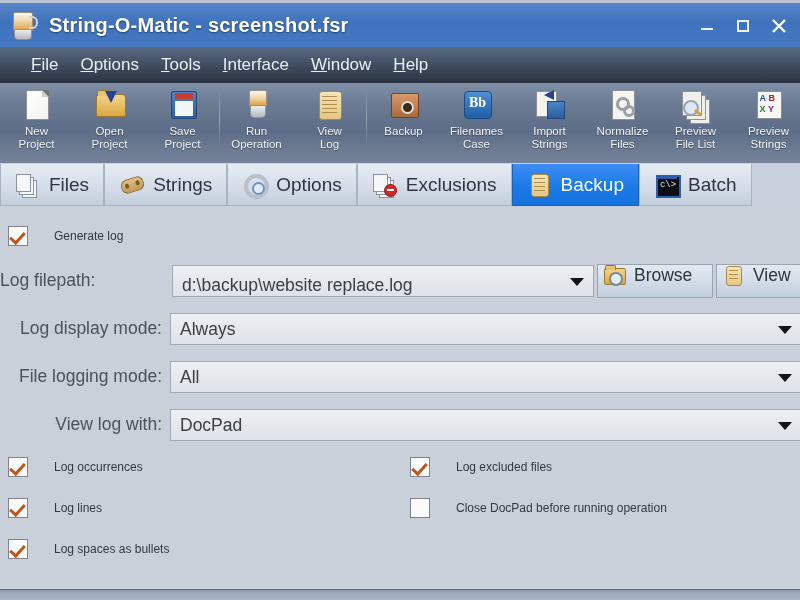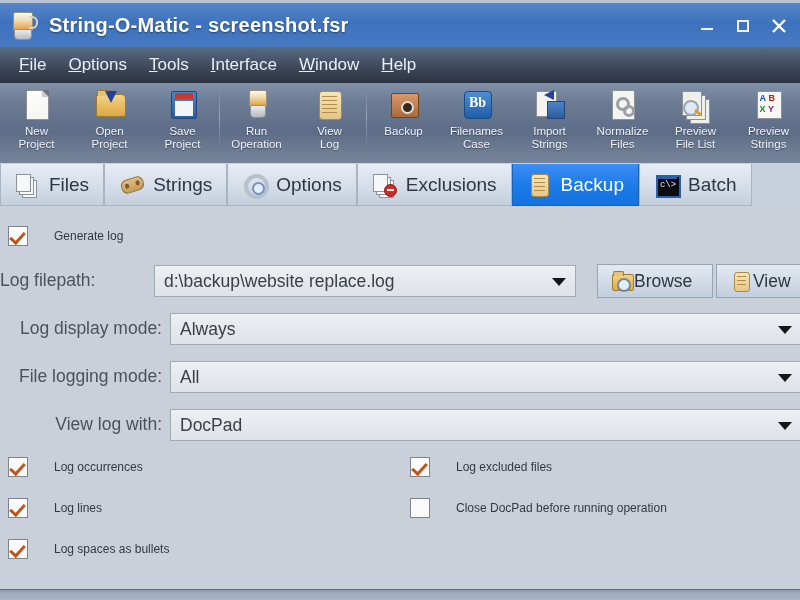--- a/index.html
+++ b/index.html
@@ -87,21 +87,21 @@
   .win-btn svg { display: block; }
 
   
   .menubar {
     position: absolute;
     left: 0; top: 47px;
     width: 800px; height: 36px;
     background: linear-gradient(to bottom, #586a83 0%, #3e4a5c 55%, #2b3341 100%);
     display: flex;
     align-items: center;
-    padding-left: 8px;
+    padding-left: 20px;
     box-sizing: border-box;
   }
   .menu-item {
     color: #e9eef5;
     font-size: 17px;
     padding: 3px 11px;
     white-space: nowrap;
   }
   .menu-item .mn { text-decoration: underline; }
 
@@ -305,22 +305,22 @@
     border-top: 8px solid #141618;
   }
 
   .btn {
     position: absolute;
     height: 34px;
     background: linear-gradient(to bottom, #e3e9f1 0%, #d3dce8 50%, #c3cedd 100%);
     border: 1px solid #9aa5b4;
     box-sizing: border-box;
     display: flex;
-    align-items: center;
-    padding-left: 14px;
+    gap: 8px;
+    padding-left: 6px;
     font-size: 17.5px;
     color: #2f363d;
   }
   .btn-ico { width: 22px; height: 20px; position: relative; flex: 0 0 auto; }
   .bi-folder{position:absolute;left:0;top:3px;width:20px;height:15px;background:linear-gradient(to bottom,#f3d388,#dda944);border:1px solid #9b7b31;border-radius:2px;}
   .bi-folder:before{content:"";position:absolute;left:0;top:-4px;width:9px;height:4px;background:#e6c374;border:1px solid #9b7b31;border-bottom:none;border-radius:2px 2px 0 0;}
   .bi-mag{position:absolute;left:5px;top:7px;width:10px;height:10px;border:2px solid #7c8794;border-radius:50%;background:#dff0fb;}
   .bi-scroll{position:absolute;left:3px;top:1px;width:14px;height:18px;background:linear-gradient(to bottom,#f7e4ba,#e4c784);border:1px solid #a98a4a;border-radius:3px;}
   .bi-scroll:before{content:"";position:absolute;left:2px;top:3px;width:9px;height:1px;background:#b08f4e;box-shadow:0 4px 0 #b08f4e,0 8px 0 #b08f4e;}
 </style>
@@ -512,21 +512,21 @@
   <div class="panel">
 
     <div class="row" style="left:8px; top:15px;">
       <span class="cbx checked"></span>
       <span class="cbx-label">Generate log</span>
     </div>
 
     <div class="row" style="left:0px; top:59px; width:162px; ">
       <span class="field-label">Log filepath:</span>
     </div>
-    <div class="combo" style="left:154px; top:54px; width:422px;">
+    <div class="combo" style="left:172px; top:54px; width:422px;align-items:flex-end;">
       <span>d:\backup\website replace.log</span>
       <span class="caret"></span>
     </div>
     <div class="btn" style="left:597px; top:53px; width:116px;">
       <span class="btn-ico">
           <span class="bi-folder"></span>
           <span class="bi-mag"></span>
         </span>
       <span>Browse</span>
     </div>

